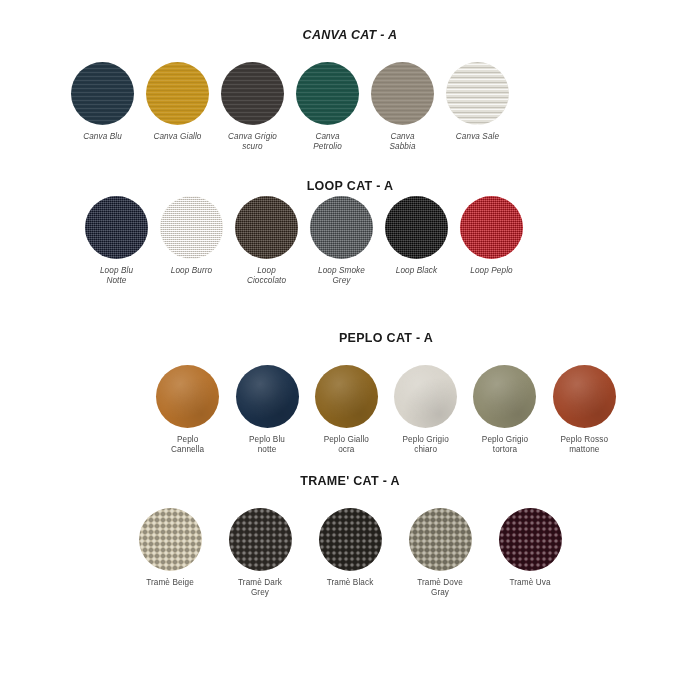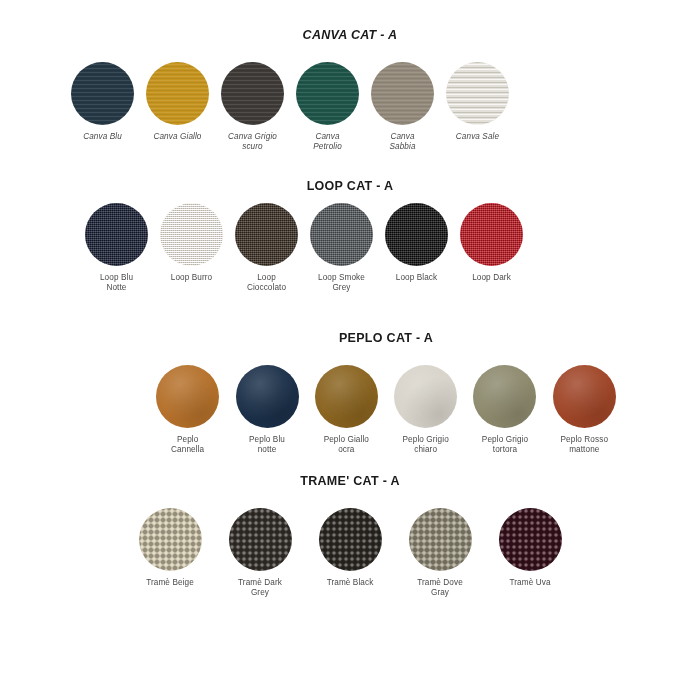--- a/index.html
+++ b/index.html
@@ -189,21 +189,21 @@
           <div class="swatch-cell">
             <div class="swatch-disc" style="background-color: rgb(226, 224, 216);">
               <div class="tex tex-canva-light"></div>
             </div>
             <div class="swatch-label">Canva Sale</div>
           </div>
         </div>
       </div>
       <div class="section" style="position: absolute; left: 0px; top: 179px; width: 700px;">
         <div class="section-title">LOOP CAT - A</div>
-        <div class="swatch-row" style="position: absolute; left: 0px; top: 24px; width: 608px;">
+        <div class="swatch-row" style="position: absolute; left: 0px; top: 17px; width: 608px; font-style: italic;">
           <div class="swatch-cell">
             <div class="swatch-disc" style="background-color: rgb(22, 29, 51);">
               <div class="tex tex-loop"></div>
             </div>
             <div class="swatch-label">Loop Blu
 Notte</div>
           </div>
           <div class="swatch-cell">
             <div class="swatch-disc" style="background-color: rgb(240, 237, 228);">
               <div class="tex tex-loop-light"></div>
@@ -227,21 +227,21 @@
           <div class="swatch-cell">
             <div class="swatch-disc" style="background-color: rgb(13, 13, 13);">
               <div class="tex tex-loop"></div>
             </div>
             <div class="swatch-label">Loop Black</div>
           </div>
           <div class="swatch-cell">
             <div class="swatch-disc" style="background-color: rgb(200, 21, 31);">
               <div class="tex tex-loop"></div>
             </div>
-            <div class="swatch-label">Loop Dark</div>
+            <div class="swatch-label">Loop Peplo</div>
           </div>
         </div>
       </div>
       <div class="section" style="position: absolute; left: 0px; top: 331px; width: 700px; margin-left: 36px;">
         <div class="section-title">PEPLO CAT - A</div>
         <div class="swatch-row" style="position: absolute; left: 0px; top: 34px; width: 700px;">
           <div class="swatch-cell">
             <div class="swatch-disc" style="background-color: rgb(181, 113, 43);">
               <div class="tex tex-peplo"></div>
             </div>

